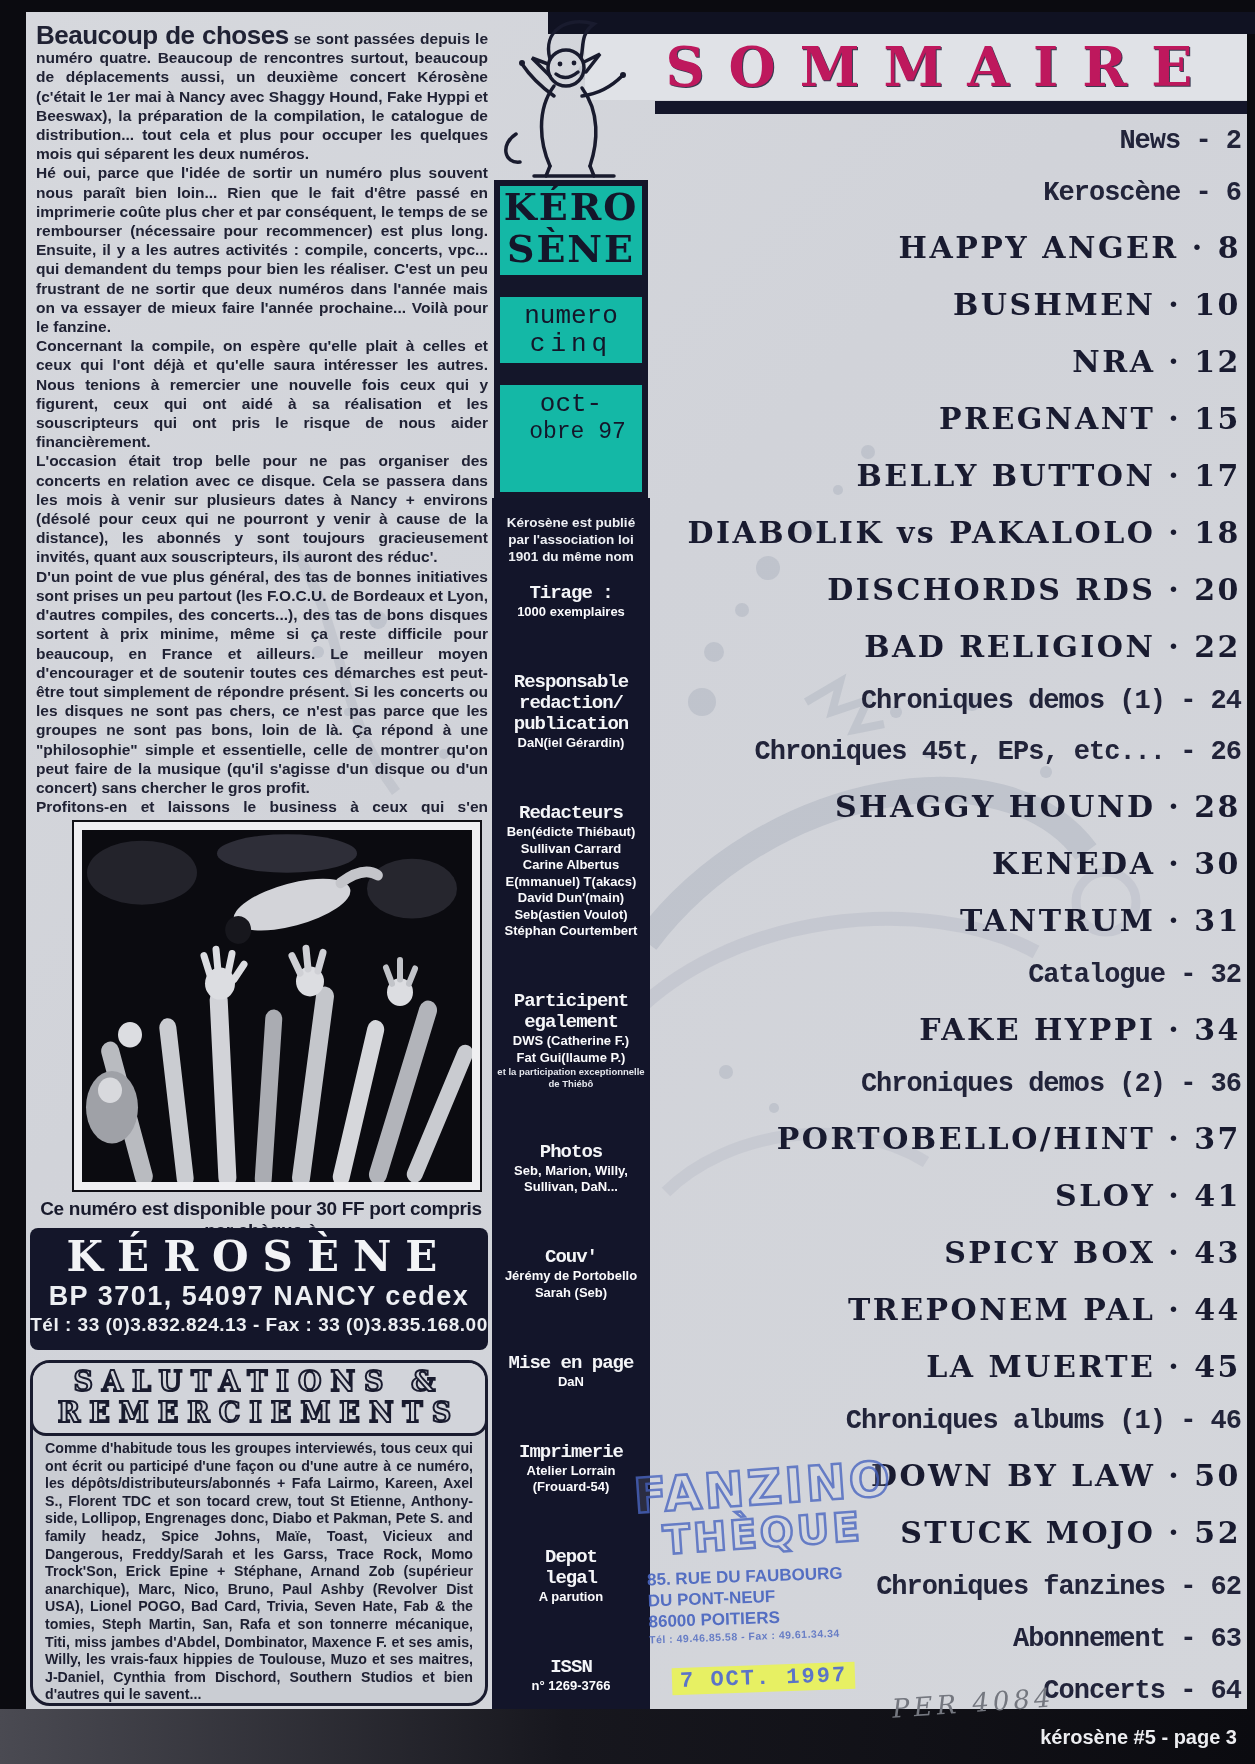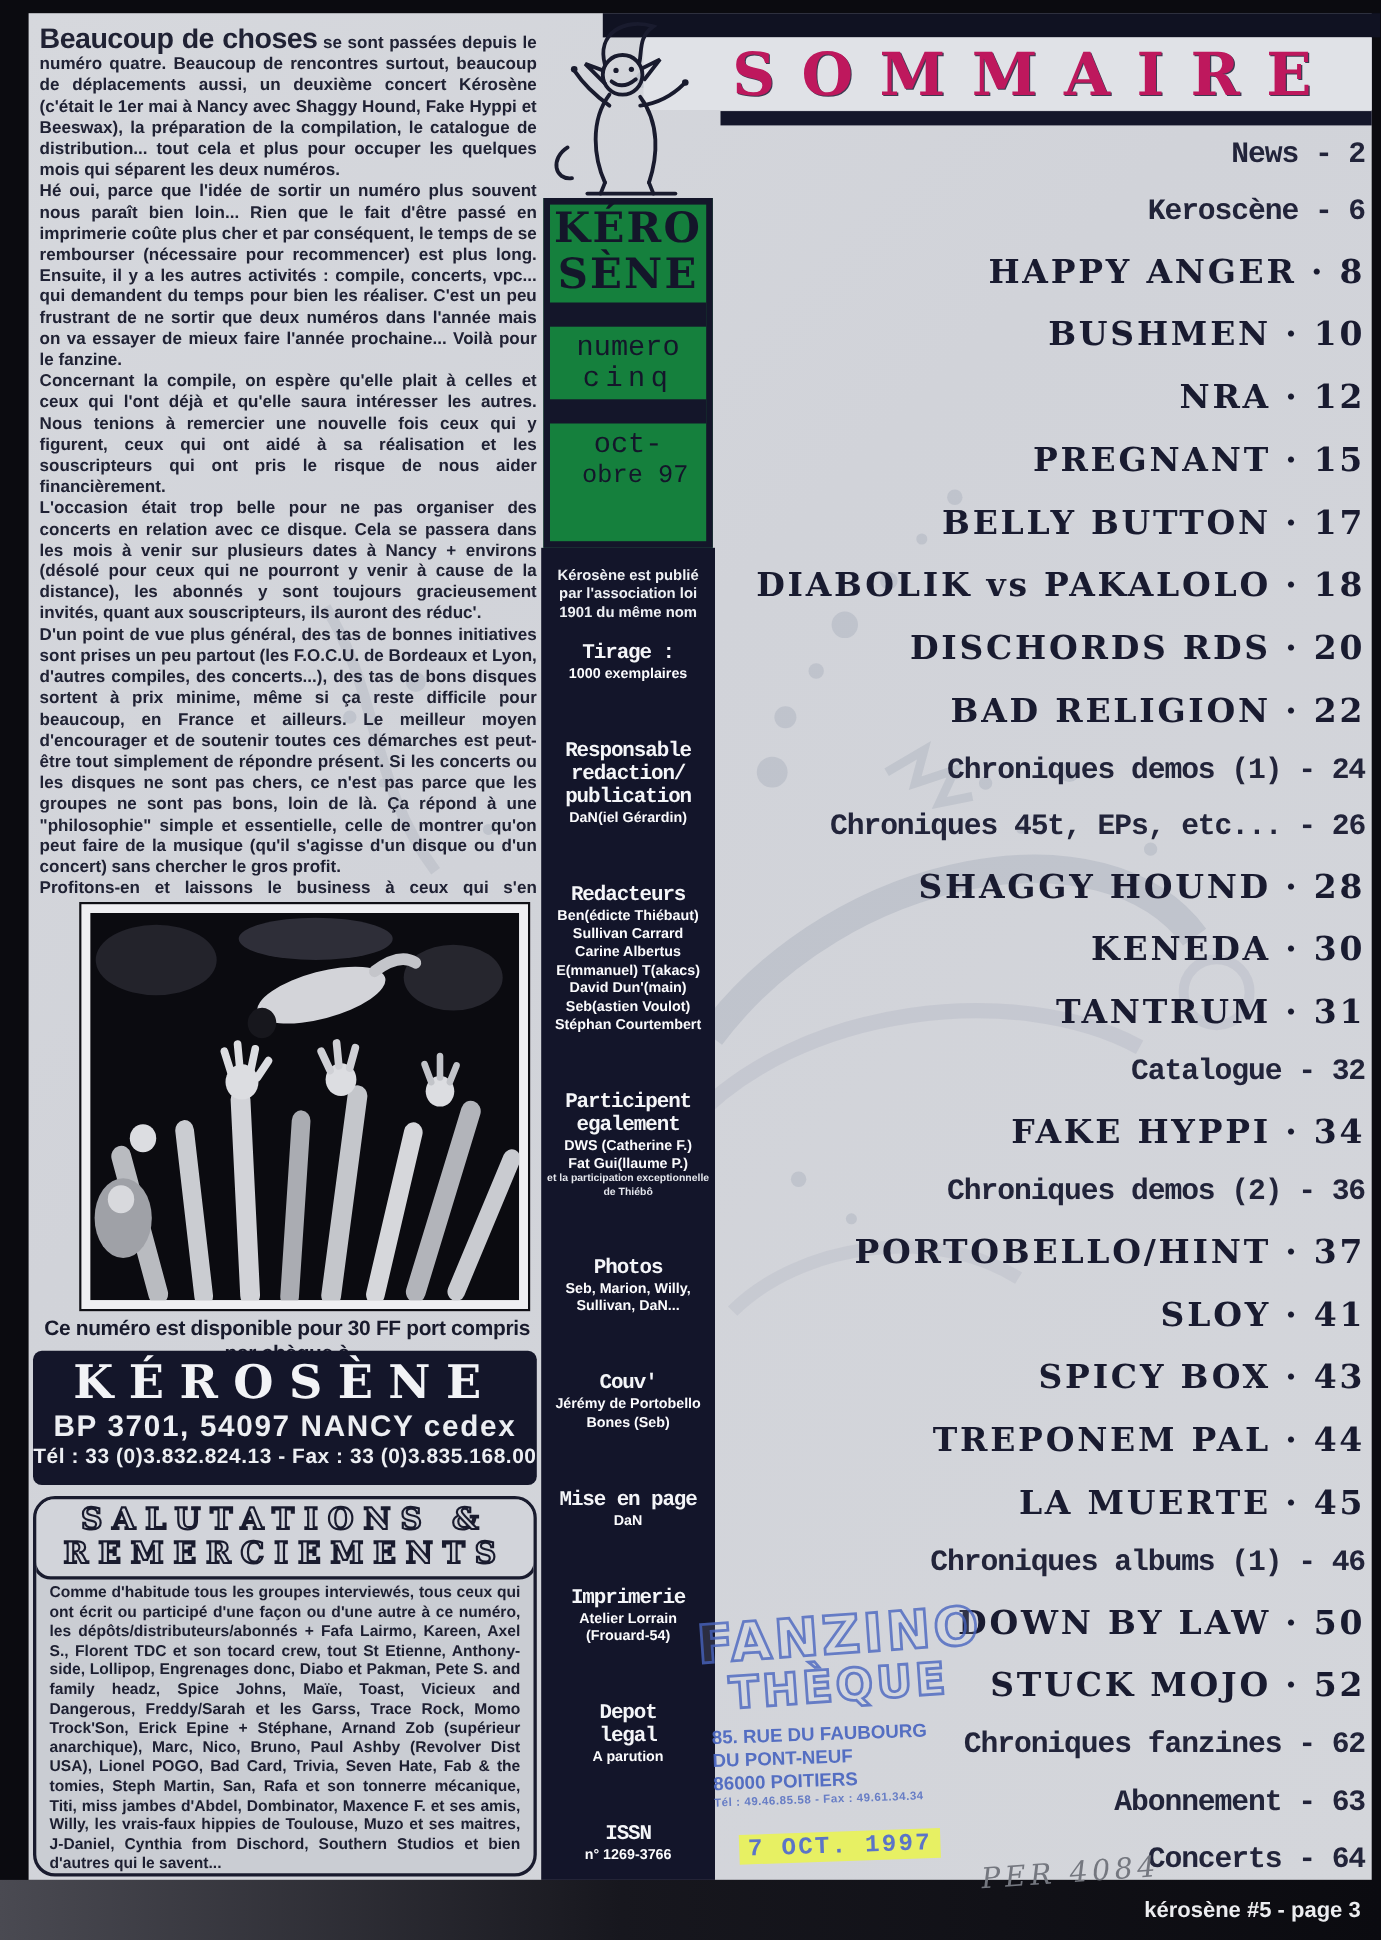--- a/index.html
+++ b/index.html
@@ -80,21 +80,21 @@
     margin:2px 12px;font-size:14.2px;line-height:17.6px;font-weight:bold;
     color:#1d1f31;text-align:justify;
   }
 
   
   .imp{position:absolute;left:494px;top:14px;width:152px;height:166px;z-index:5;}
 
   
   .logo-box{
     position:absolute;left:494px;top:180px;width:154px;height:318px;
-    background:#15803d;border:6px solid #14162a;box-sizing:border-box;
+    background:#14b8a6;border:6px solid #14162a;box-sizing:border-box;
     text-align:center;z-index:4;
   }
   .logo-kero{font-family:"DejaVu Serif",serif;font-weight:700;font-size:38px;line-height:42px;letter-spacing:2px;color:#14162a;}
   .logo-bar{height:22px;background:#14162a;margin:5px 0;}
   .logo-mono{font-family:"Liberation Mono",monospace;font-weight:normal;font-size:26px;line-height:28px;color:#14162a;letter-spacing:0px;}
   .logo-cinq{letter-spacing:5px;}
   .logo-obre{font-size:23px;padding-left:13px;}
 
   
   .mast{
@@ -334,21 +334,21 @@
         <div class="mast-f">de Thiébô</div>
       </div>
       <div class="mast-sec">
         <div class="mast-h">Photos</div>
         <div class="mast-t">Seb, Marion, Willy,</div>
         <div class="mast-t">Sullivan, DaN...</div>
       </div>
       <div class="mast-sec">
         <div class="mast-h">Couv'</div>
         <div class="mast-t">Jérémy de Portobello</div>
-        <div class="mast-t">Bones (Seb)</div>
+        <div class="mast-t">Sarah (Seb)</div>
       </div>
       <div class="mast-sec">
         <div class="mast-h">Mise en page</div>
         <div class="mast-t">DaN</div>
       </div>
       <div class="mast-sec">
         <div class="mast-h">Imprimerie</div>
         <div class="mast-t">Atelier Lorrain</div>
         <div class="mast-t">(Frouard-54)</div>
       </div>

